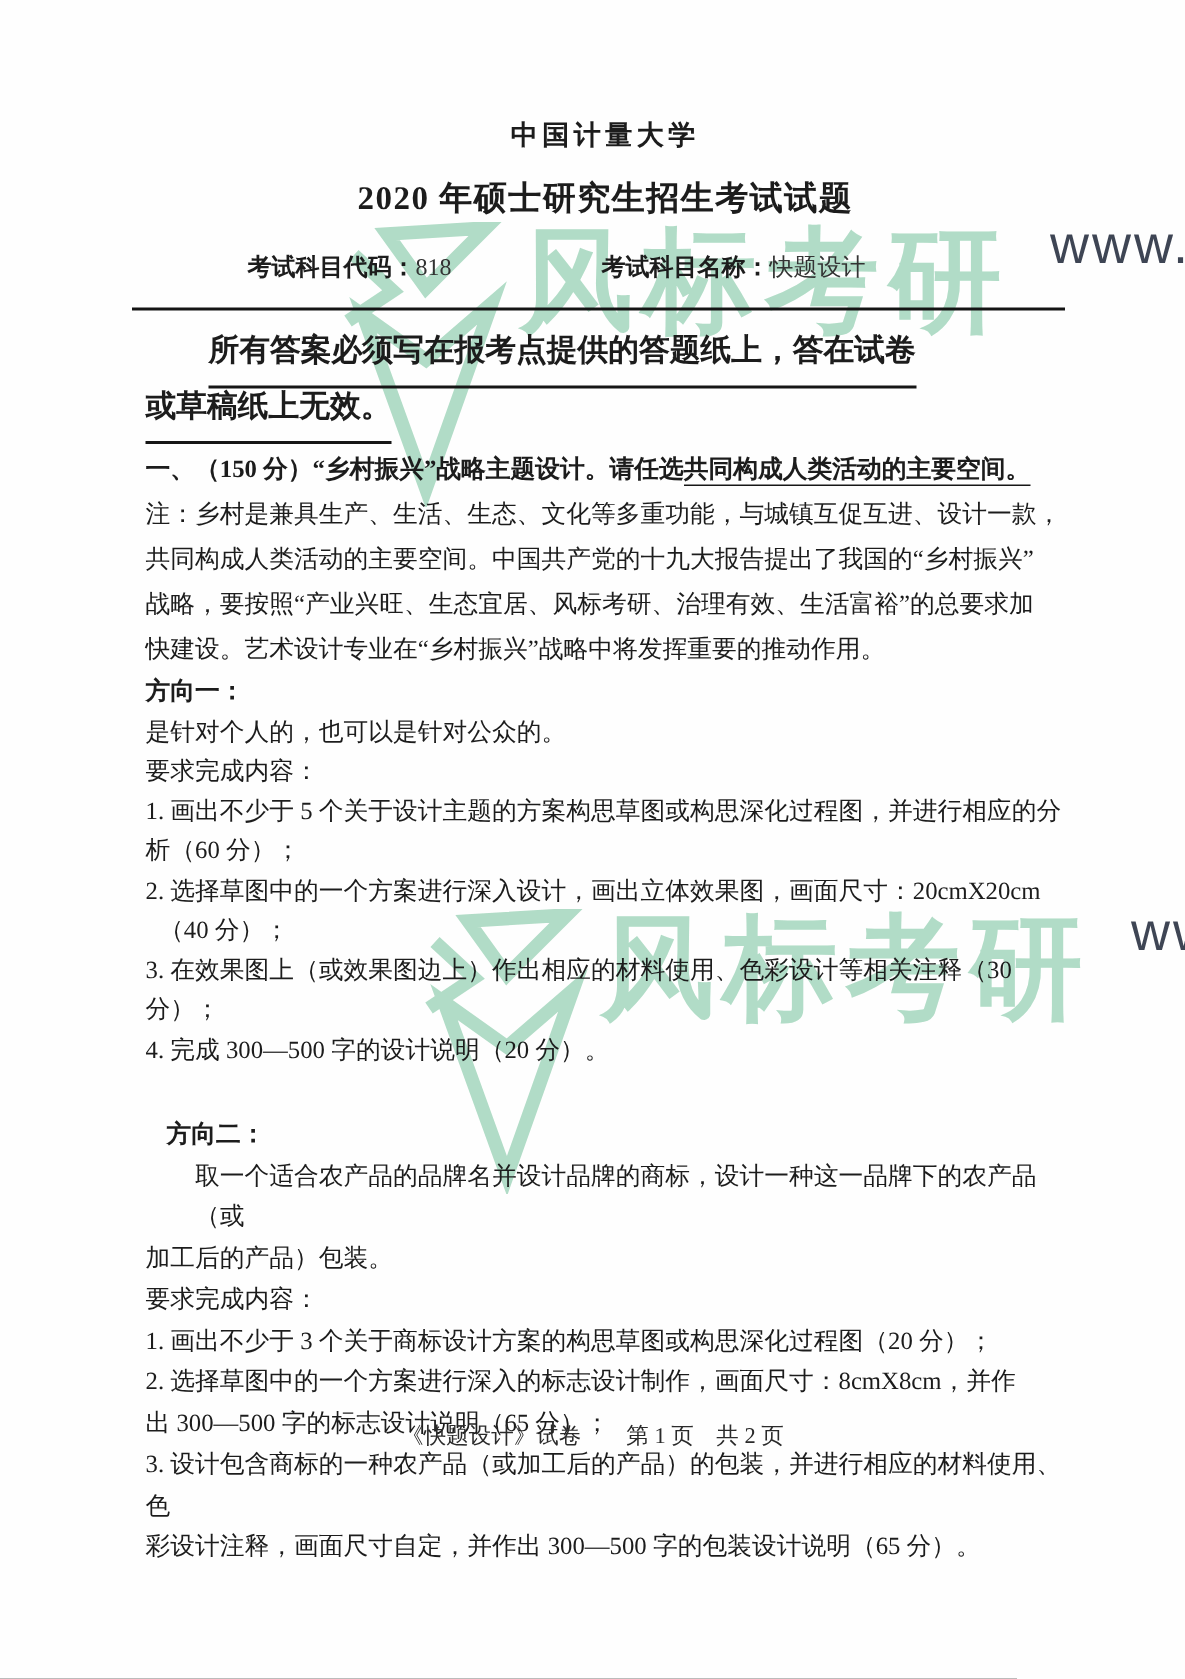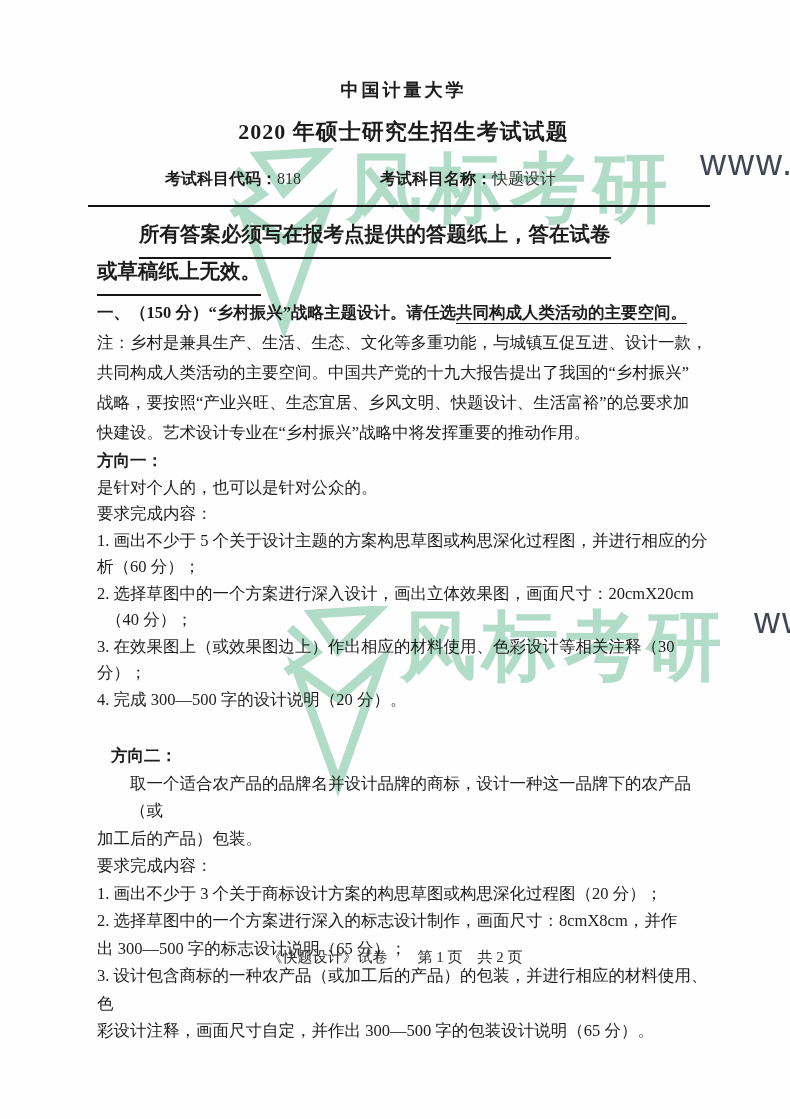--- a/index.html
+++ b/index.html
@@ -22,21 +22,21 @@
     font-size:36px;line-height:38px;letter-spacing:2px;color:#0f172a;
     margin-top:-4px;padding-left:26px;white-space:nowrap;
   }
   .wm svg{flex:0 0 auto;margin-right:6px;opacity:.85;}
   
   .content{position:absolute;left:97px;top:0;width:613px;z-index:2;}
   .uni-title{margin-top:78px;text-align:center;font-weight:bold;
     font-size:18px;line-height:24px;letter-spacing:3px;}
   .exam-title{margin-top:15px;text-align:center;font-weight:bold;
     font-size:22px;line-height:30px;letter-spacing:1px;}
-  .meta{margin-top:21px;display:flex;font-size:16px;line-height:22px;}
+  .meta{margin-top:21px;display:flex;font-size:16px;line-height:22px;gap:21px;}
   .meta .lbl{font-weight:bold;}
   .meta-left{margin-left:68px;}
   .meta-right{margin-left:79px;}
   .meta .val{color:#333;}
   .rule{margin-top:15px;margin-left:-9px;width:622px;
     border:none;border-top:2px solid #141414;height:0;}
   .notice{margin-top:9px;font-weight:bold;font-size:20.5px;line-height:37px;}
   .notice .ln1{padding-left:42px;}
   .u-thick{border-bottom:2.5px solid #161616;padding-bottom:12px;}
   .question{margin-top:8px;font-size:16.5px;font-weight:bold;line-height:30px;}
@@ -105,21 +105,21 @@
       <div class="ln1"><span class="u-thick">所有答案必须写在报考点提供的答题纸上，答在试卷</span></div>
       <div class="ln2"><span class="u-thick">或草稿纸上无效。</span></div>
     </div>
 
     <div class="question">
       <span>一、（150 分）“乡村振兴”战略主题设计。请任选</span><span class="u-thin">共同构成人类活动的主要空间。</span>
     </div>
 
     <div class="note-line">注：乡村是兼具生产、生活、生态、文化等多重功能，与城镇互促互进、设计一款，</div>
     <div class="note-line">共同构成人类活动的主要空间。中国共产党的十九大报告提出了我国的“乡村振兴”</div>
-    <div class="note-line">战略，要按照“产业兴旺、生态宜居、乡风文明、快题设计、生活富裕”的总要求加</div>
+    <div class="note-line">战略，要按照“产业兴旺、生态宜居、风标考研、治理有效、生活富裕”的总要求加</div>
     <div class="note-line">快建设。艺术设计专业在“乡村振兴”战略中将发挥重要的推动作用。</div>
 
     <div class="sec1">
       <div class="line bold">方向一：</div>
       <div class="line">是针对个人的，也可以是针对公众的。</div>
       <div class="line">要求完成内容：</div>
       <div class="line">1. 画出不少于 5 个关于设计主题的方案构思草图或构思深化过程图，并进行相应的分</div>
       <div class="line">析（60 分）；</div>
       <div class="line">2. 选择草图中的一个方案进行深入设计，画出立体效果图，画面尺寸：20cmX20cm</div>
       <div class="line ind1">（40 分）；</div>

